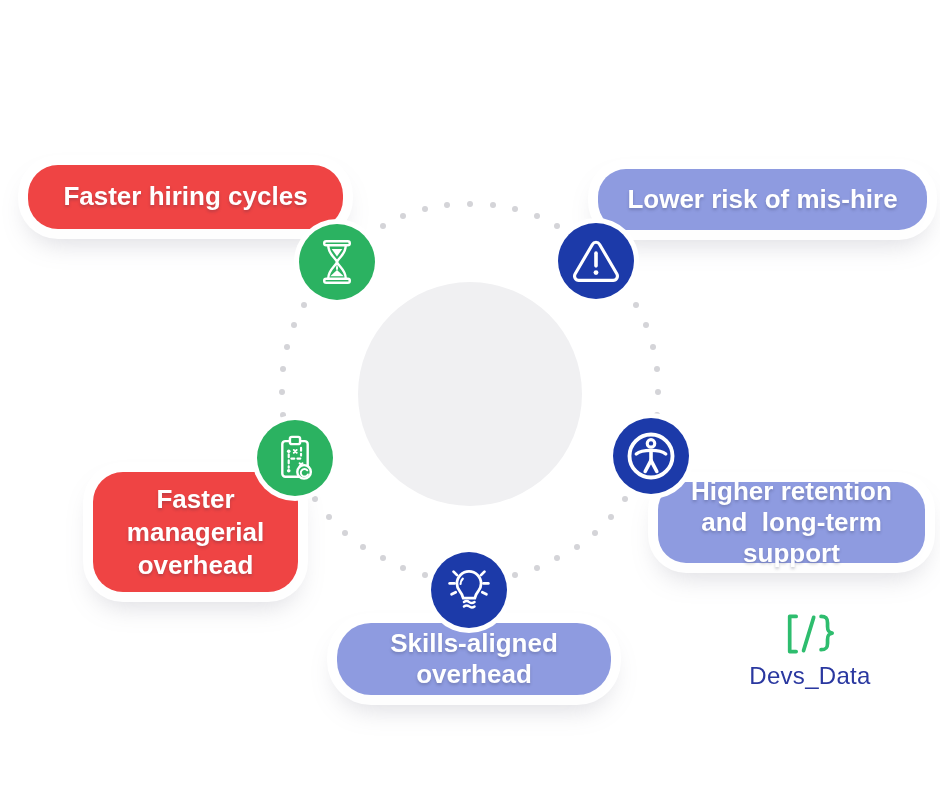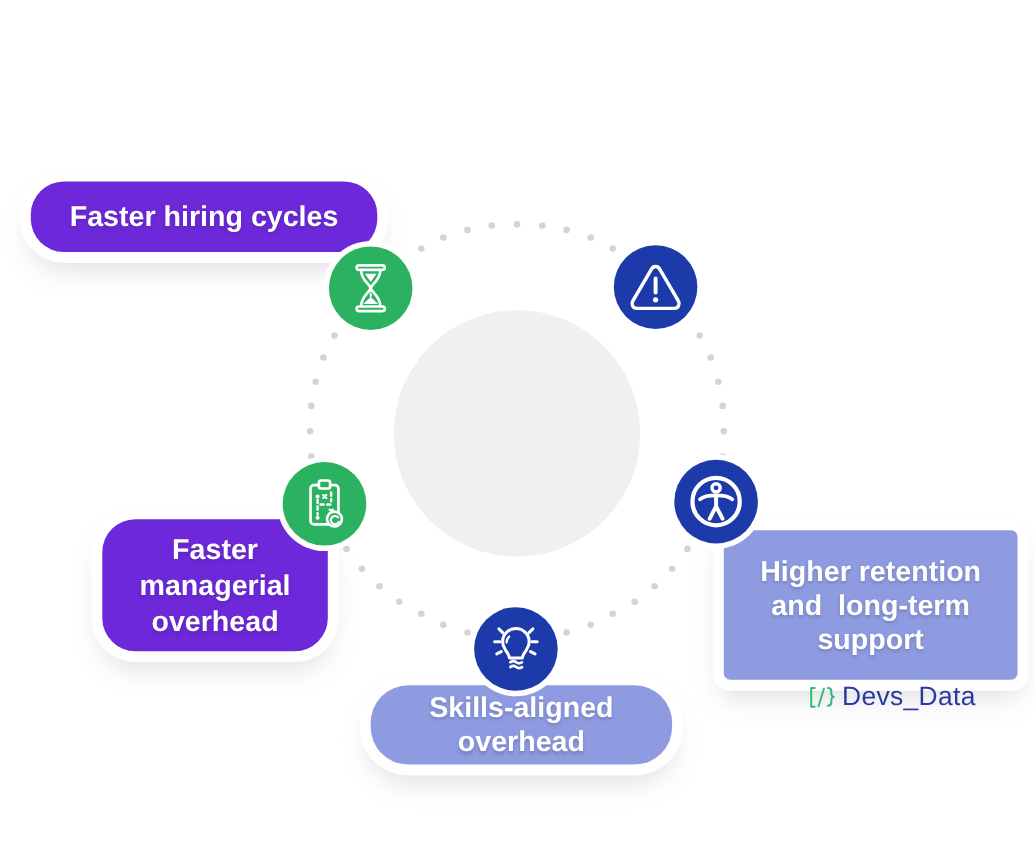--- a/index.html
+++ b/index.html
@@ -19,52 +19,52 @@
     position:absolute;left:240px;top:303px;width:460px;margin:0;z-index:2;
     font-size:35px;font-weight:bold;letter-spacing:.5px;line-height:64.5px;
     color:#15161c;text-align:center;white-space:pre-line;
     text-shadow:1.5px 2.5px 3px rgba(100,100,125,.45);
   }
   
   .pill{
     position:absolute;z-index:2;display:flex;align-items:center;justify-content:center;
     box-shadow:0 0 0 10px rgba(255,255,255,.95), 0 14px 26px rgba(125,125,145,.28);
   }
-  .pill.green{background:#6d28d9;}
+  .pill.green{background:#ef4444;}
   .pill.purple{background:#8e9be0;}
   .pill-label{
     color:#ffffff;font-weight:bold;font-size:26px;text-align:center;white-space:pre-wrap;
     text-shadow:0 2px 3px rgba(40,45,70,.25);line-height:1.2;
   }
   .pill-faster{left:28px;top:165px;width:315px;height:64px;border-radius:30px;}
   .pill-lower{left:598px;top:169px;width:329px;height:61px;border-radius:28px;}
   .pill-reduced{left:93px;top:472px;width:205px;height:120px;border-radius:30px;}
   .pill-reduced .pill-label{line-height:33px;}
-  .pill-higher{left:658px;top:482px;width:267px;height:136px;border-radius:6px;}
+  .pill-higher{left:658px;top:482px;width:267px;height:81px;border-radius:28px;}
   .pill-higher .pill-label{line-height:31px;}
   .pill-skills{left:337px;top:623px;width:274px;height:72px;border-radius:34px;}
   .pill-skills .pill-label{line-height:31px;}
   
   .icon-circle{
     position:absolute;z-index:3;width:76px;height:76px;border-radius:50%;
     display:flex;align-items:center;justify-content:center;
     box-shadow:0 0 0 5px #ffffff;
   }
   .icon-circle.green{background:#2bb261;}
   .icon-circle.blue{background:#1c3aa9;}
   .icon-circle svg{width:58px;height:58px;display:block;}
   .ic-hourglass{left:299px;top:224px;}
   .ic-warning{left:558px;top:223px;}
   .ic-clipboard{left:257px;top:420px;}
   .ic-access{left:613px;top:418px;}
   .ic-bulb{left:431px;top:552px;}
   
   .brand{
     position:absolute;left:733px;top:610px;width:154px;z-index:2;
-    display:flex;flex-direction:row;align-items:center;gap:4px;
+    display:flex;flex-direction:column;align-items:center;gap:4px;
   }
   .brand-name{
     font-size:24px;color:#2a38a0;font-weight:500;letter-spacing:.3px;
   }
 </style>
 </head>
 <body>
 
 <div class="canvas">
 
@@ -122,20 +122,23 @@
       <div class="ring-dot" style="left: 649.537px; top: 344.009px;"></div>
       <div class="ring-dot" style="left: 653.629px; top: 366.339px;"></div>
     </div>
 
   <div class="center-circle"></div>
 
 
   <div class="pill green pill-faster">
     <span class="pill-label">Faster hiring cycles</span>
   </div>
+  <div class="pill purple pill-lower">
+    <span class="pill-label">Lower risk of mis-hire</span>
+  </div>
   <div class="pill green pill-reduced">
     <span class="pill-label">Faster
 managerial
 overhead</span>
   </div>
   <div class="pill purple pill-higher">
     <span class="pill-label">Higher retention
 and  long-term
 support</span>
   </div>

